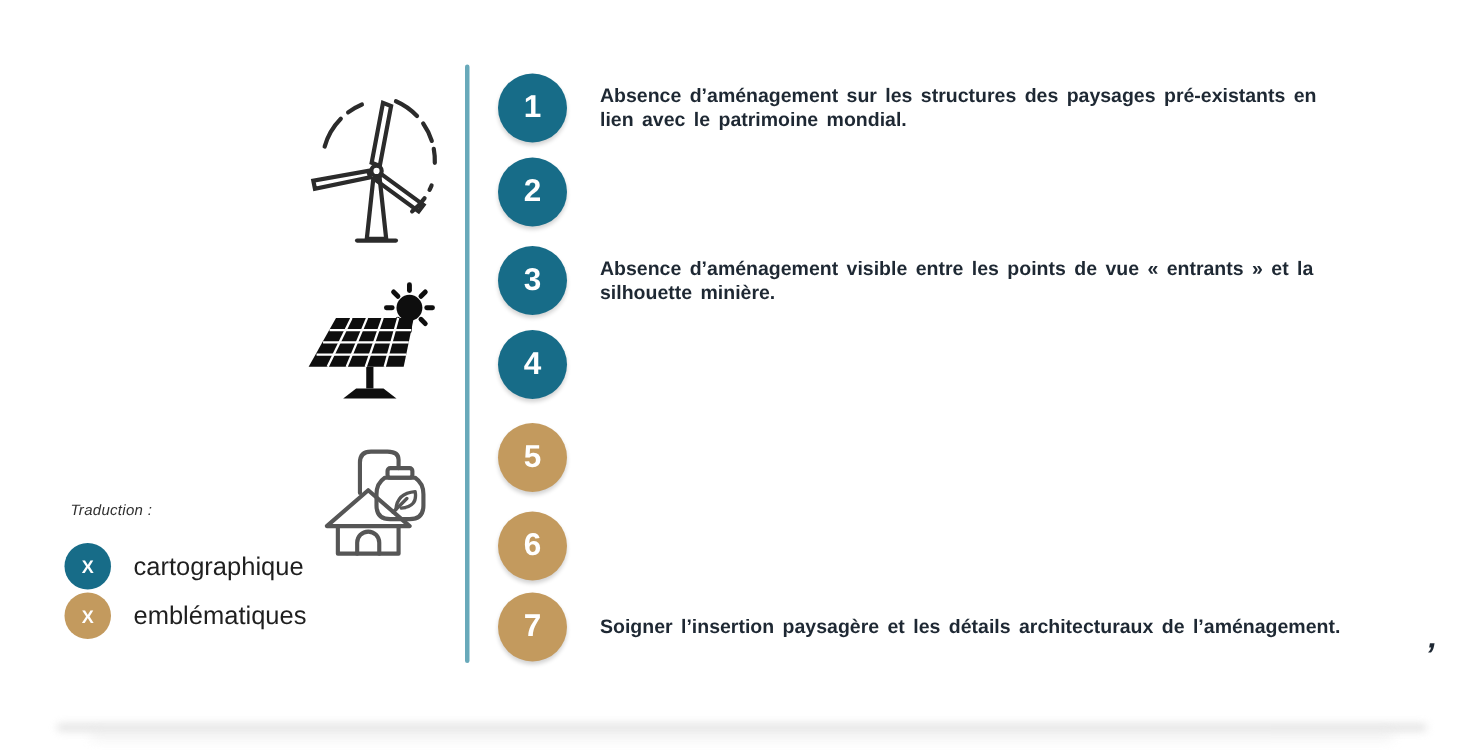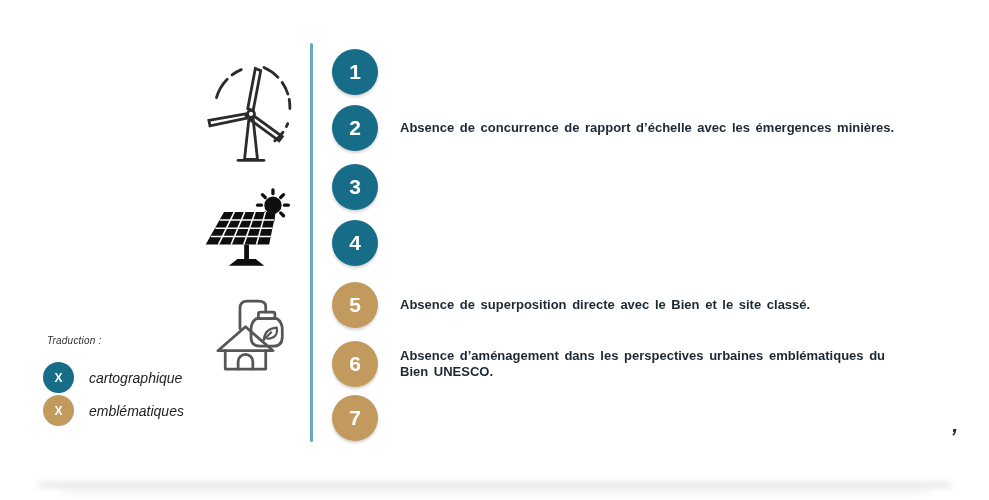--- a/index.html
+++ b/index.html
@@ -37,21 +37,21 @@
     position:absolute; left:47px; top:335px;
     font-style:italic; font-size:10px; color:#2f2f2f; letter-spacing:0.2px;
   }
   .legend-row{ position:absolute; display:flex; align-items:center; }
   .legend-dot{
     width:31px; height:31px; border-radius:50%;
     color:#ffffff; font-size:12px; font-weight:bold;
     display:flex; align-items:center; justify-content:center;
   }
   .legend-label{
-    margin-left:15px; font-style:italic; font-size:14px; color:#1f1f1f;
+    margin-left:15px; font-size:17px; color:#1f1f1f;
   }
   
   .stray-mark{
     position:absolute; left:950px; top:424px;
     font-size:22px; font-weight:bold; font-style:italic; color:#1e2833;
   }
   
   .bottom-shadow{
     position:absolute; left:38px; right:38px; top:483px; height:4px;
     background:#cfcfcf; border-radius:4px; filter:blur(3px); opacity:0.75;
@@ -133,48 +133,49 @@
 
   <div class="legend-row" style="left:43px; top:395px;">
     <div class="legend-dot" style="background-color: rgb(195, 154, 94);">X</div>
     <div class="legend-label">emblématiques</div>
   </div>
 
   <div class="divider"></div>
 
   <div class="row" style="top:49px;">
     <div class="num" style="background-color: rgb(23, 108, 136);">1</div>
+    <div class="txt">Absence d’aménagement sur les structures des paysages pré-existants en
+lien avec le patrimoine mondial.</div>
   </div>
 
   <div class="row" style="top:105px;">
     <div class="num" style="background-color: rgb(23, 108, 136);">2</div>
-    <div class="txt">Absence de concurrence de rapport d’échelle avec les émergences minières.</div>
   </div>
 
   <div class="row" style="top:164px;">
     <div class="num" style="background-color: rgb(23, 108, 136);">3</div>
+    <div class="txt">Absence d’aménagement visible entre les points de vue « entrants » et la
+silhouette minière.</div>
   </div>
 
   <div class="row" style="top:220px;">
     <div class="num" style="background-color: rgb(23, 108, 136);">4</div>
   </div>
 
   <div class="row" style="top:282px;">
     <div class="num" style="background-color: rgb(195, 154, 94);">5</div>
-    <div class="txt">Absence de superposition directe avec le Bien et le site classé.</div>
   </div>
 
   <div class="row" style="top:341px;">
     <div class="num" style="background-color: rgb(195, 154, 94);">6</div>
-    <div class="txt">Absence d’aménagement dans les perspectives urbaines emblématiques du
-Bien UNESCO.</div>
   </div>
 
   <div class="row" style="top:395px;">
     <div class="num" style="background-color: rgb(195, 154, 94);">7</div>
+    <div class="txt">Soigner l’insertion paysagère et les détails architecturaux de l’aménagement.</div>
   </div>
 
   <div class="stray-mark">’</div>
 
   <div class="bottom-shadow"></div>
   <div class="bottom-shadow2"></div>
 
 </div>
 
 </body></html>

